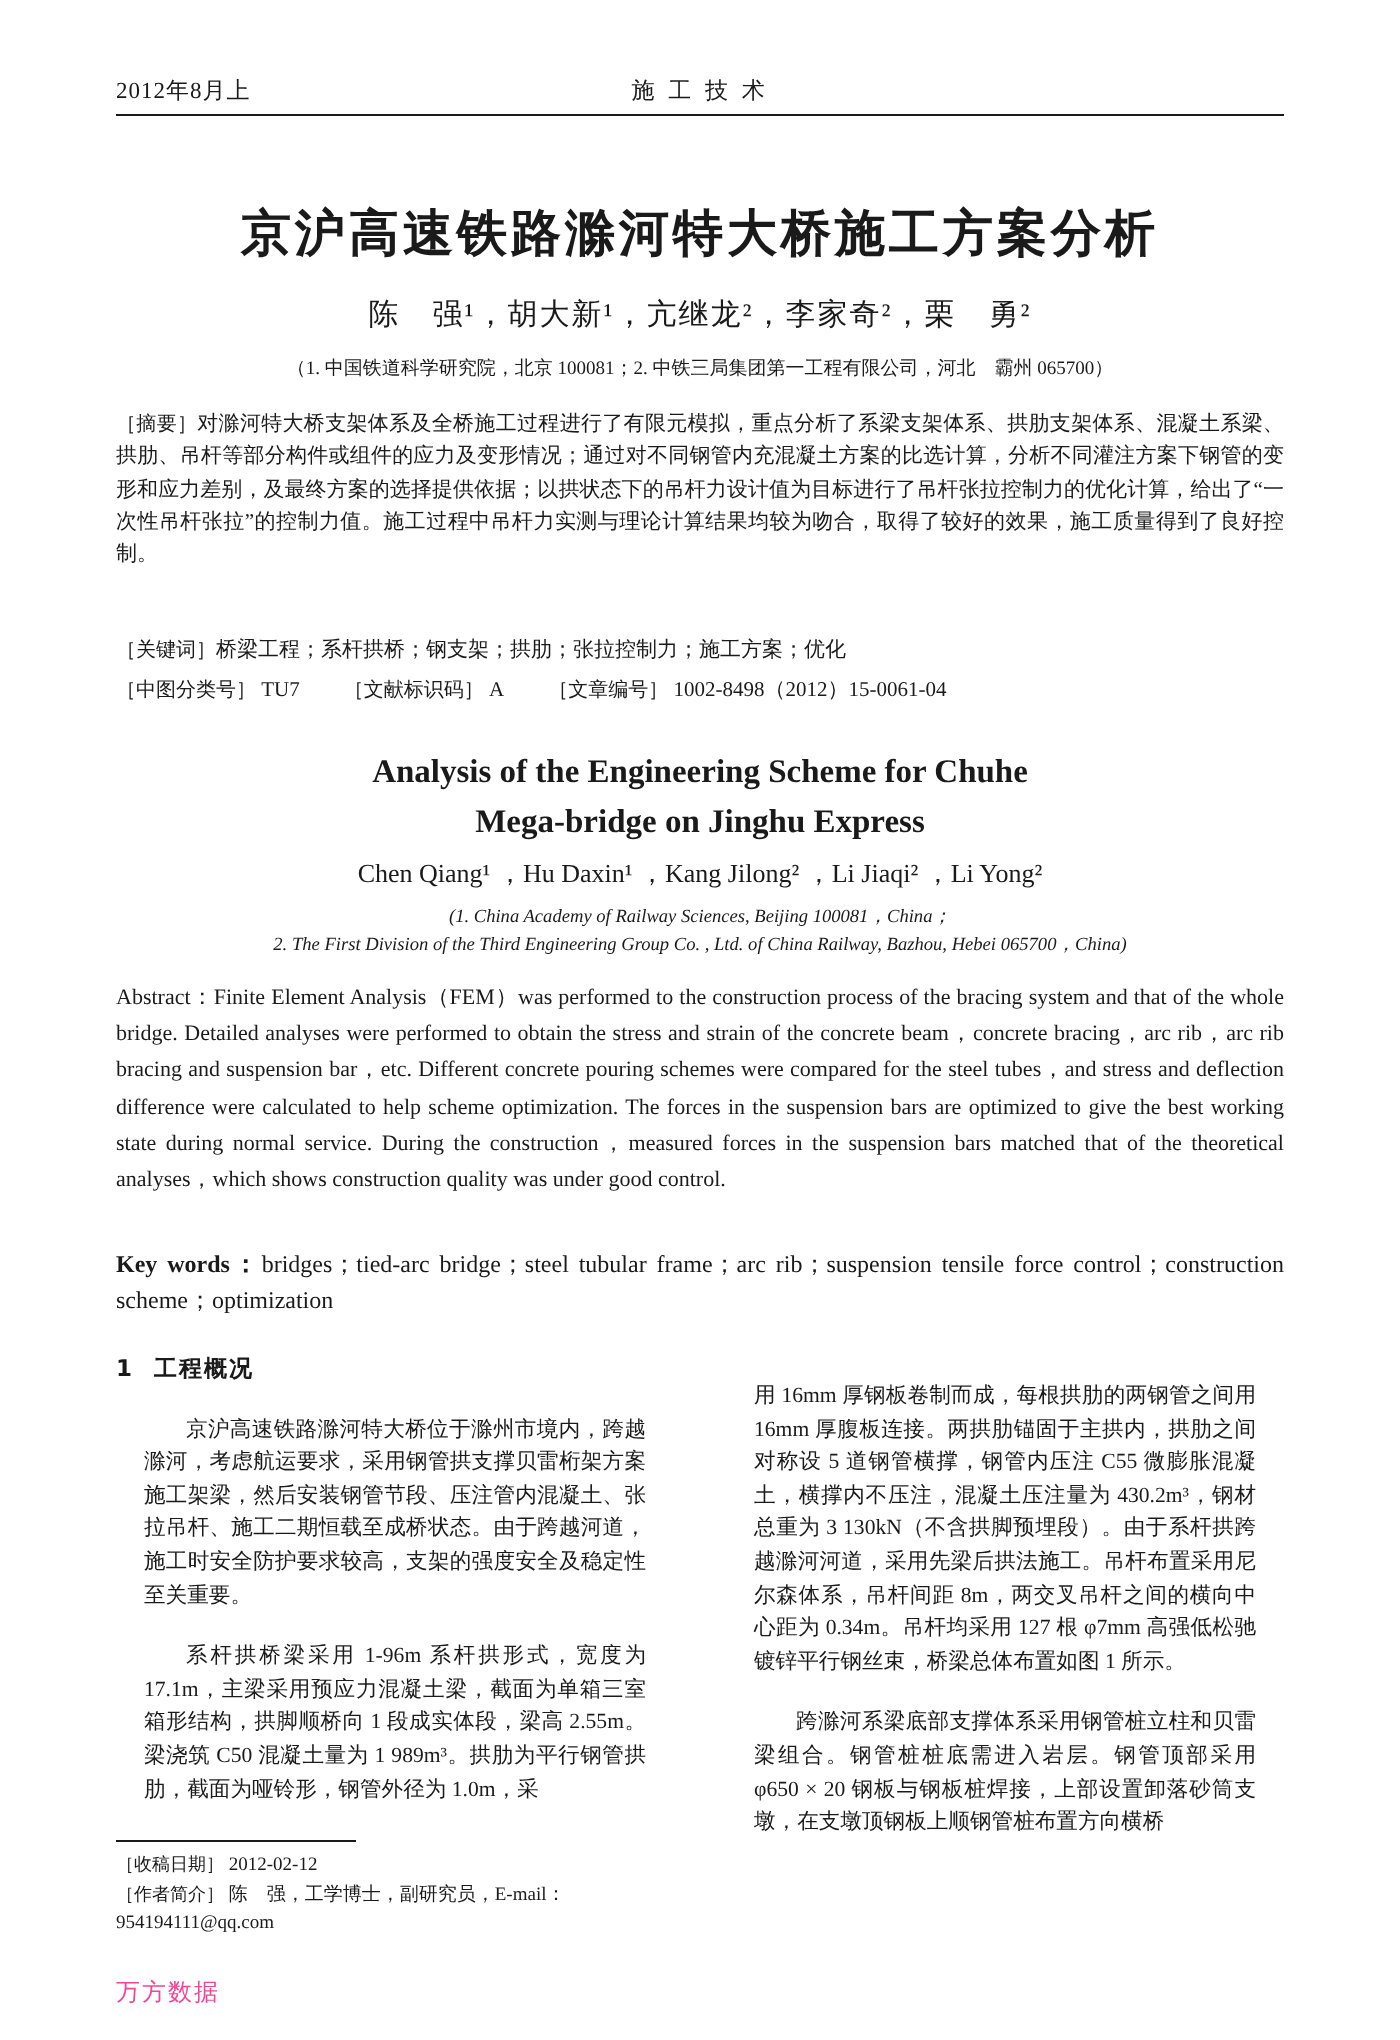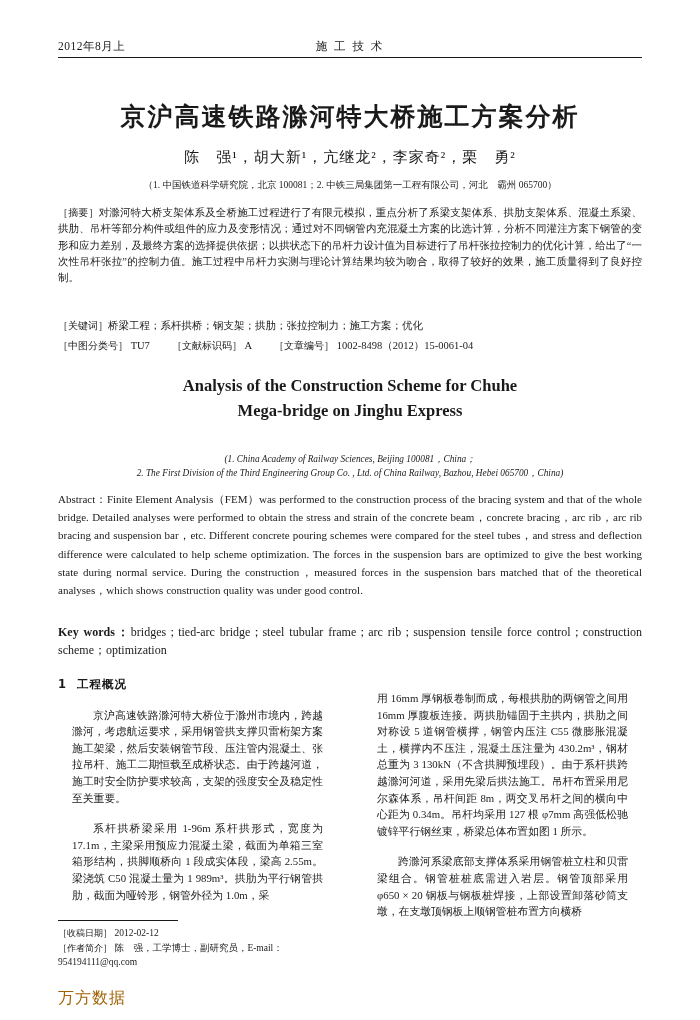--- a/index.html
+++ b/index.html
@@ -222,24 +222,24 @@
     line-height: 14.5px;
   }
   .footnote .lbl {
     font-family: "DejaVu Sans", sans-serif;
     font-size: 9px;
   }
   .watermark {
     position: absolute;
     left: 58px;
     top: 988px;
-    font-size: 16px;
+    font-size: 12px;
     font-family: "DejaVu Sans", sans-serif;
     letter-spacing: 1px;
-    color: #a16207;
+    color: #ec4899;
   }
 </style>
 </head>
 <body>
 
 <div class="page">
 
   <div class="header">
     <div class="hdr-row">
       <div class="hdr-left">2012年8月上</div>
@@ -261,23 +261,24 @@
     <span class="brk">［关键词］</span><span>桥梁工程；系杆拱桥；钢支架；拱肋；张拉控制力；施工方案；优化</span>
   </div>
 
   <div class="clsline">
     <span><span class="brk">［中图分类号］</span> <span>TU7</span></span>
     <span><span class="brk">［文献标识码］</span> <span>A</span></span>
     <span><span class="brk">［文章编号］</span> <span>1002-8498（2012）15-0061-04</span></span>
   </div>
 
   <div class="title-en">
-    <div>Analysis of the Construction Scheme for Chuhe</div>
+    <div>Analysis of the Engineering Scheme for Chuhe</div>
     <div>Mega-bridge on Jinghu Express</div>
   </div>
+  <div class="authors-en">Chen Qiang¹ ，Hu Daxin¹ ，Kang Jilong² ，Li Jiaqi² ，Li Yong²</div>
   <div class="affil-en">
     <div>(1. China Academy of Railway Sciences, Beijing  100081，China；</div>
     <div>2. The First Division of the Third Engineering Group Co. , Ltd. of China Railway, Bazhou, Hebei  065700，China)</div>
   </div>
 
   <div class="abs-en">
     <b>Abstract：</b><span>Finite Element Analysis（FEM）was performed to the construction process of the bracing system and that of the whole bridge. Detailed analyses were performed to obtain the stress and strain of the concrete beam，concrete bracing，arc rib，arc rib bracing and suspension bar，etc. Different concrete pouring schemes were compared for the steel tubes，and stress and deflection difference were calculated to help scheme optimization. The forces in the suspension bars are optimized to give the best working state during normal service. During the construction，measured forces in the suspension bars matched that of the theoretical analyses，which shows construction quality was under good control.</span>
   </div>
   <div class="kw-en">
     <b>Key words：</b><span>bridges；tied-arc bridge；steel tubular frame；arc rib；suspension tensile force control；construction scheme；optimization</span>

